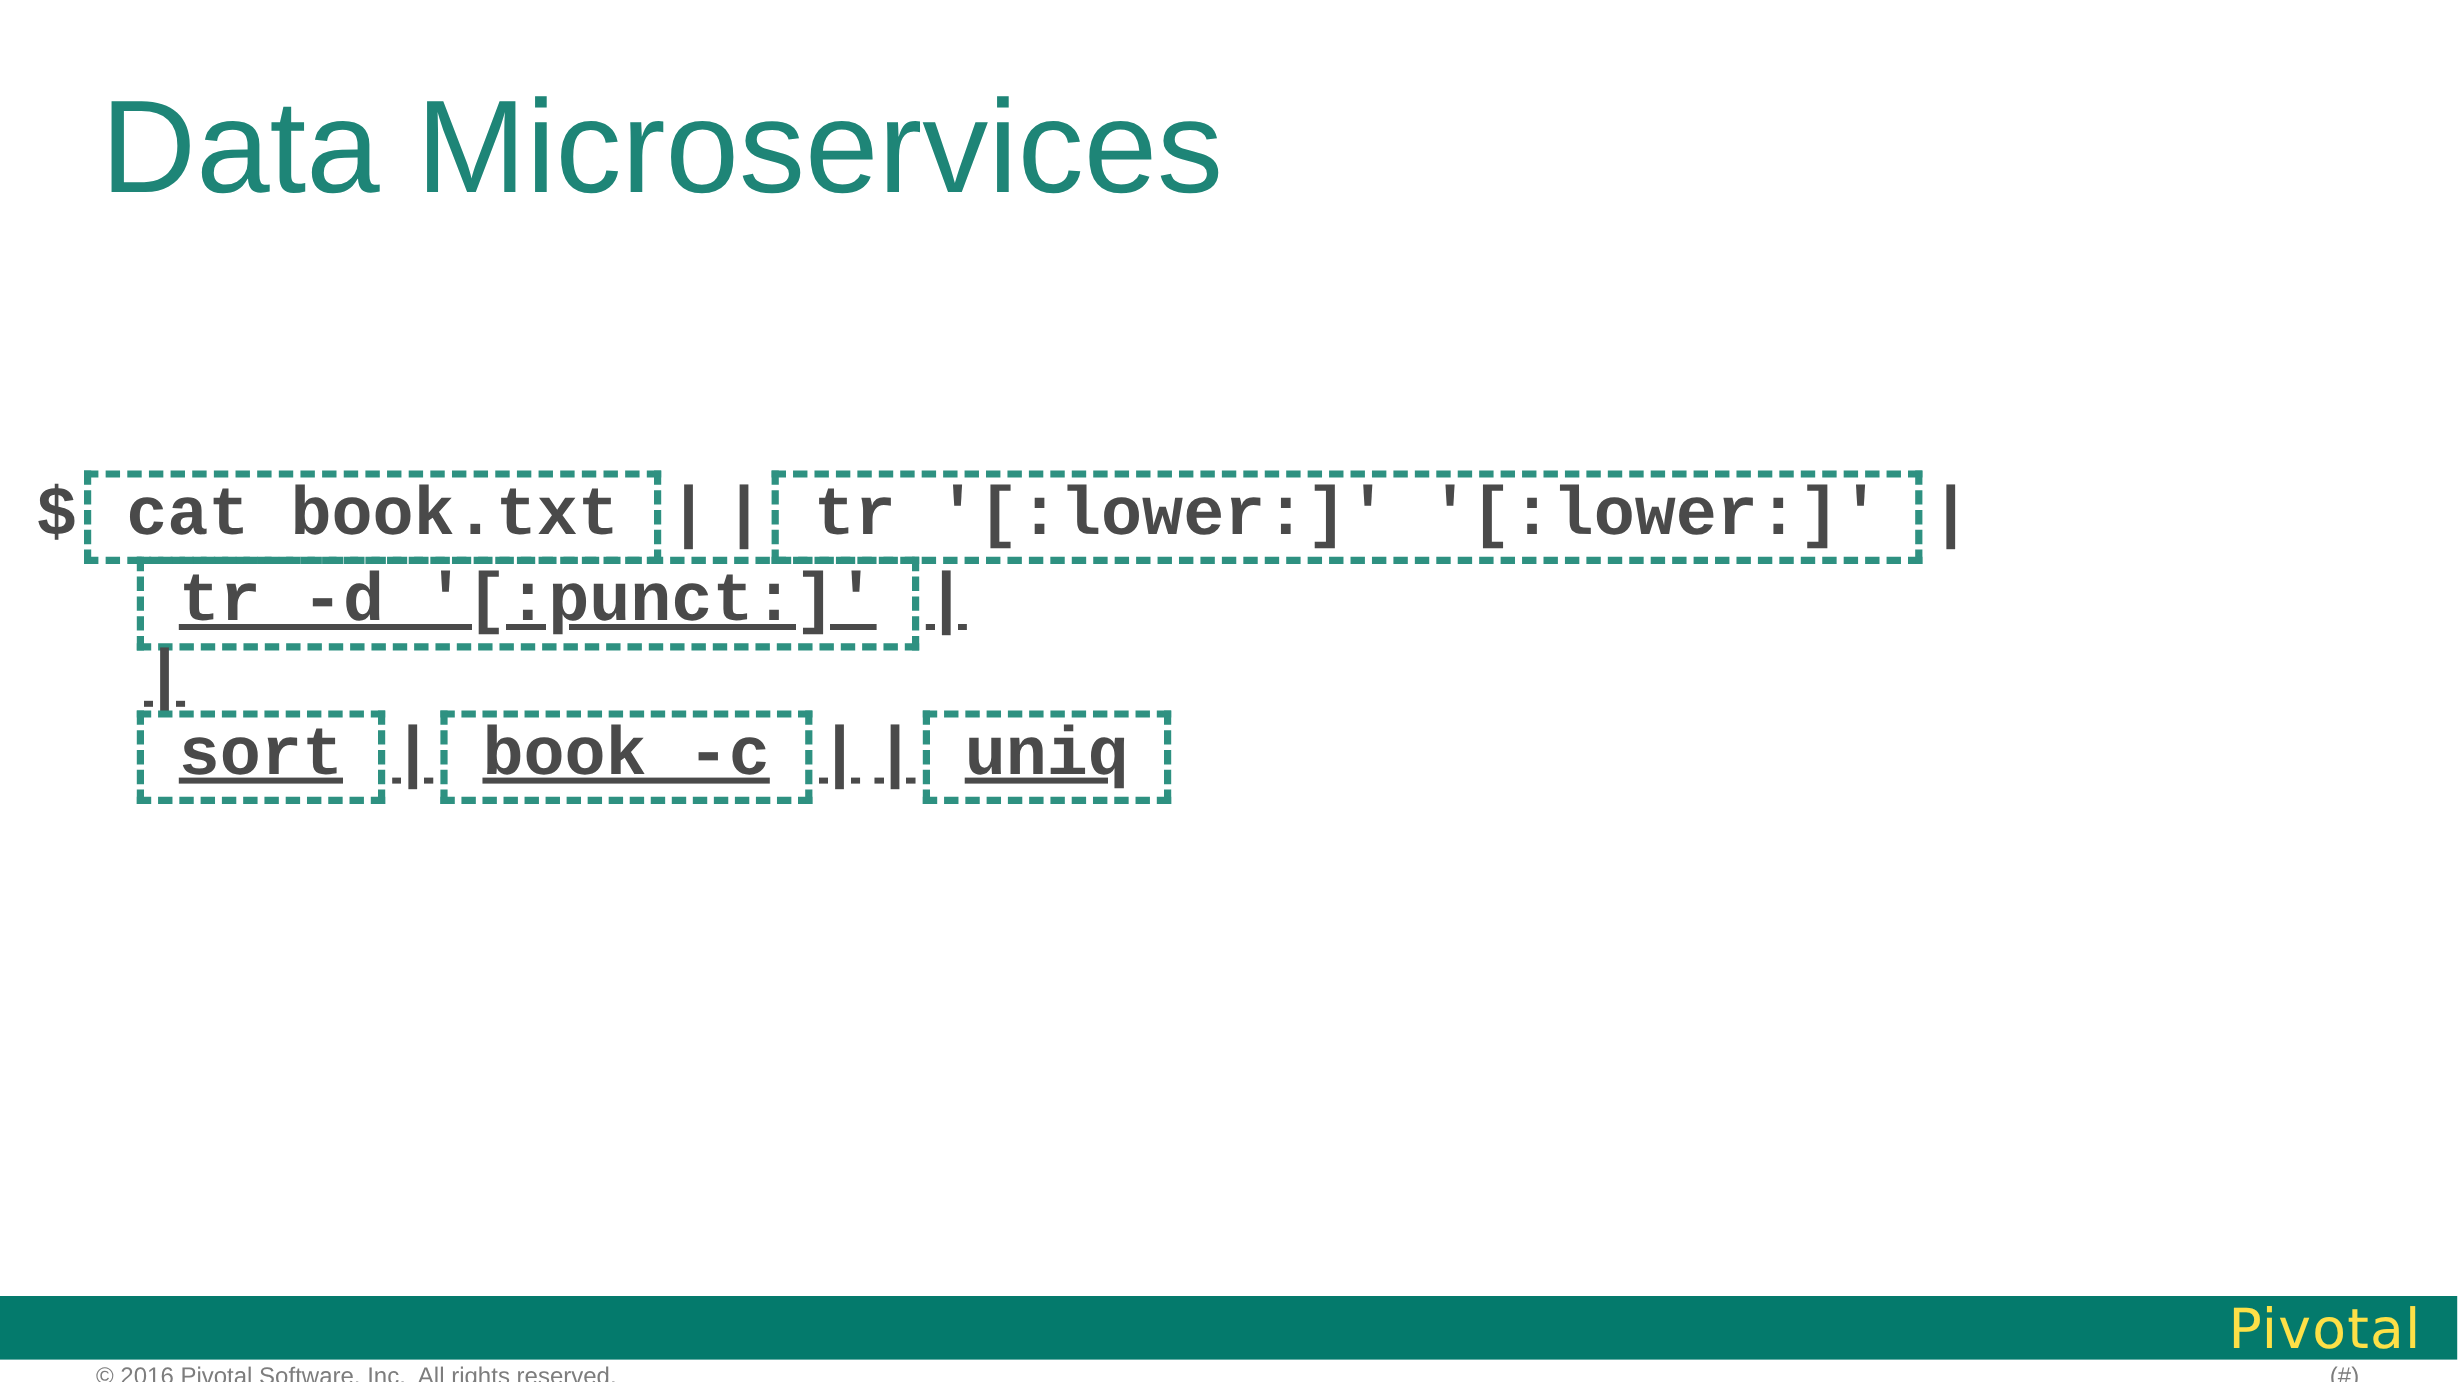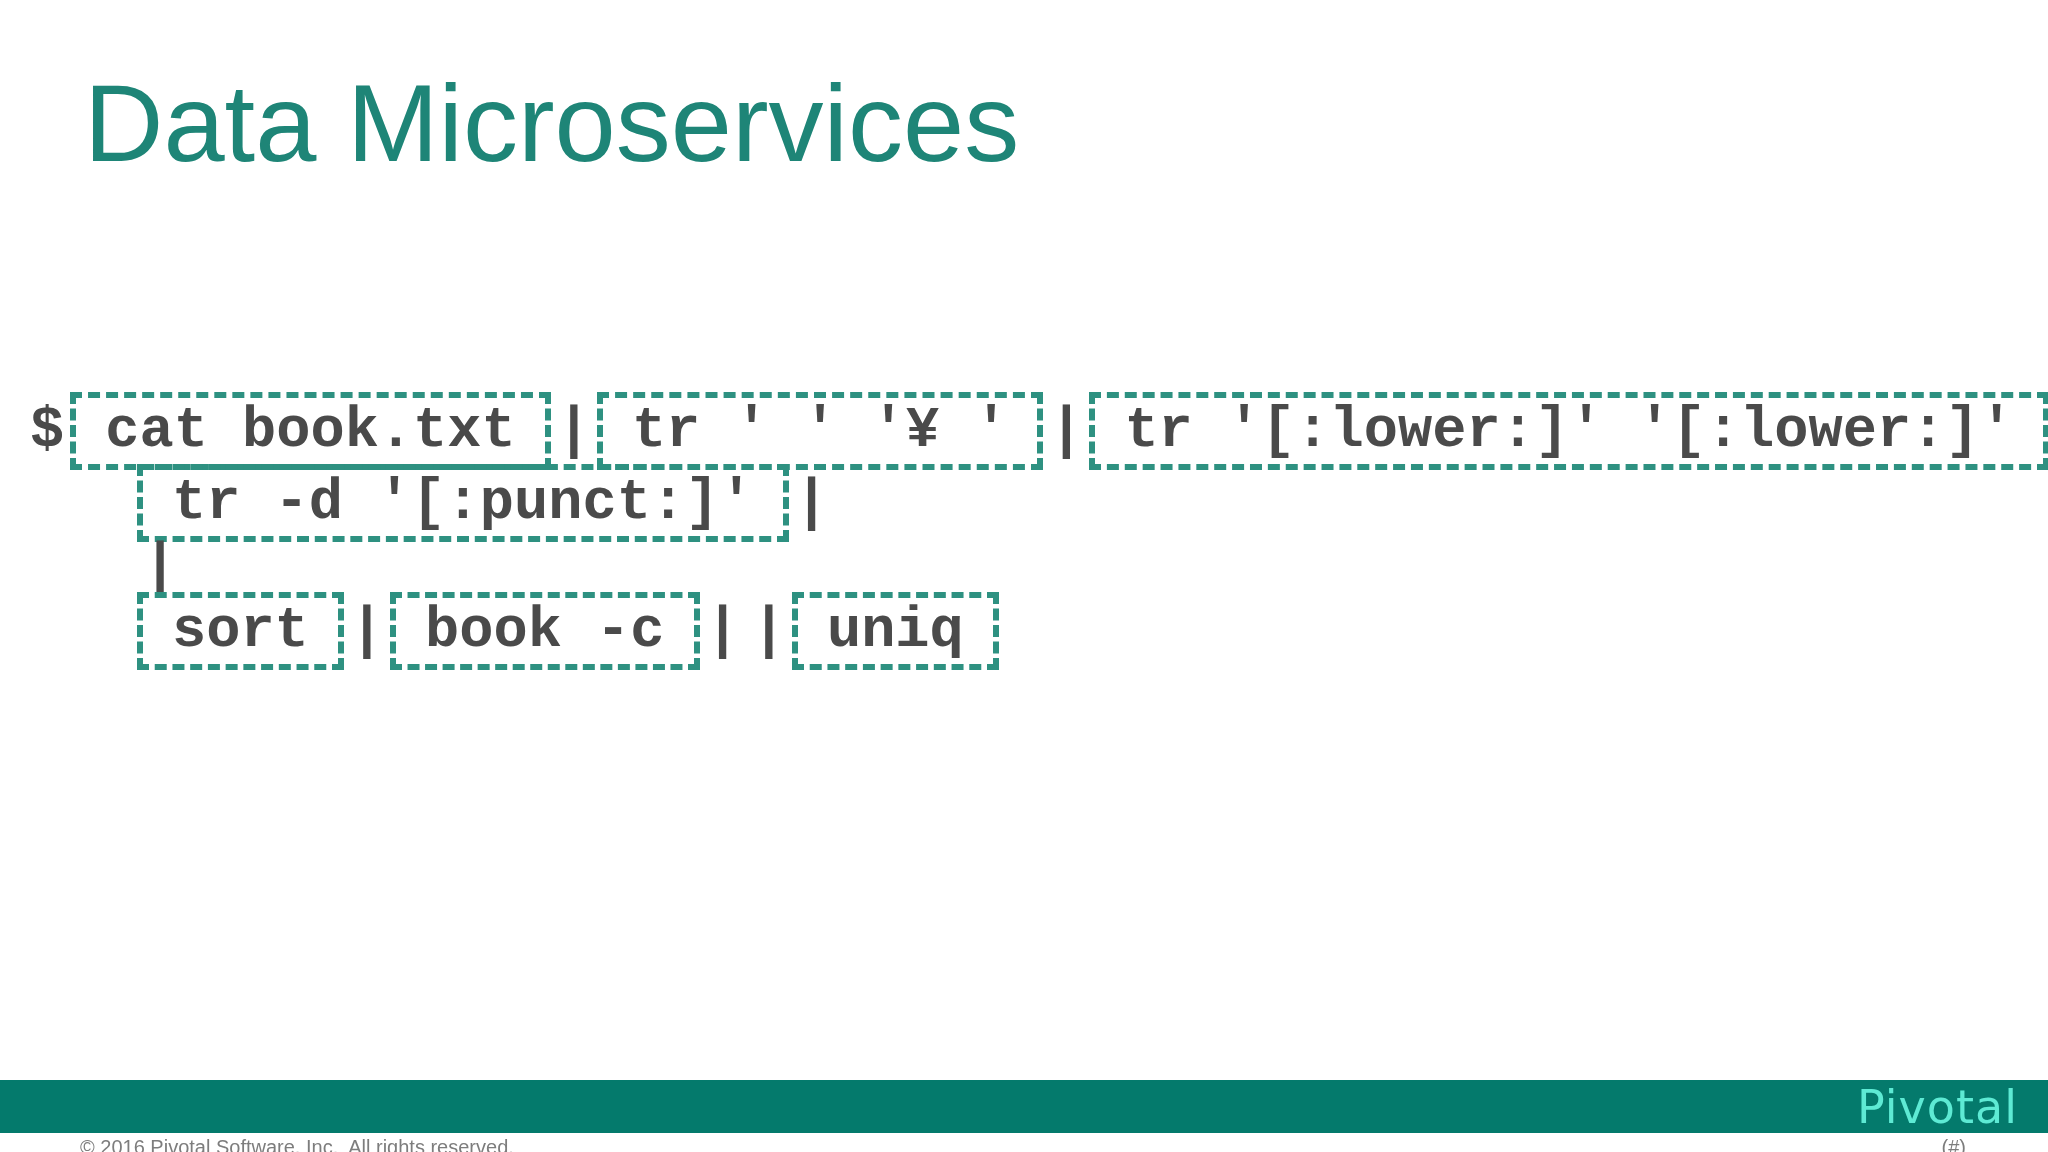--- a/index.html
+++ b/index.html
@@ -37,21 +37,21 @@
     font-size: 57px;
     line-height: 62px;
     color: #4a4a4a;
   }
   .code-row {
     display: flex;
     align-items: center;
     white-space: pre;
   }
   .code-row + .code-row { margin-top: -6px; }
-  .code-row.indent { margin-left: 113px; }
+  .code-row.indent { margin-left: 90px; text-decoration: underline; }
 
   .seg-box {
     display: inline-block;
     border: 6px dashed #2e9181;
     padding: 2px 29px;
     white-space: pre;
   }
   .seg-plain {
     display: inline-block;
     padding: 0 6px;
@@ -67,21 +67,21 @@
     height: 53px;
     background: #047a6c;
   }
   .logo {
     position: absolute;
     right: 30px;
     top: 0;
     height: 53px;
     display: flex;
     align-items: center;
-    color: #5eead4;
+    color: #fde047;
     font-family: "DejaVu Sans", "Liberation Sans", sans-serif;
     font-size: 46px;
     font-weight: 400;
     letter-spacing: 1px;
   }
   .copyright {
     position: absolute;
     left: 80px;
     top: 1136px;
     font-size: 20px;
@@ -97,21 +97,21 @@
   }
 </style>
 </head>
 <body>
 
 <div class="slide">
 
   <h1 class="title">Data Microservices</h1>
 
   <div class="code">
-      <div class="code-row"><span class="seg-plain">$</span><span class="seg-box">cat book.txt</span><span class="seg-plain">|</span><span class="seg-box">tr ' ' '¥ '</span><span class="seg-plain">|</span><span class="seg-box">tr '[:lower:]' '[:lower:]'</span><span class="seg-plain">|</span></div>
+      <div class="code-row"><span class="seg-plain">$</span><span class="seg-box">cat book.txt</span><span class="seg-plain">|</span><span class="seg-plain">|</span><span class="seg-box">tr '[:lower:]' '[:lower:]'</span><span class="seg-plain">|</span></div>
       <div class="code-row indent"><span class="seg-box">tr -d '[:punct:]'</span><span class="seg-plain">|</span></div>
       <div class="code-row indent"><span class="seg-plain">|</span></div>
       <div class="code-row indent"><span class="seg-box">sort</span><span class="seg-plain">|</span><span class="seg-box">book -c</span><span class="seg-plain">|</span><span class="seg-plain">|</span><span class="seg-box">uniq</span></div>
     </div>
 
   <div class="footer-bar">
     <span class="logo">Pivotal</span>
   </div>
 
   <div class="copyright">© 2016 Pivotal Software, Inc.  All rights reserved.</div>

